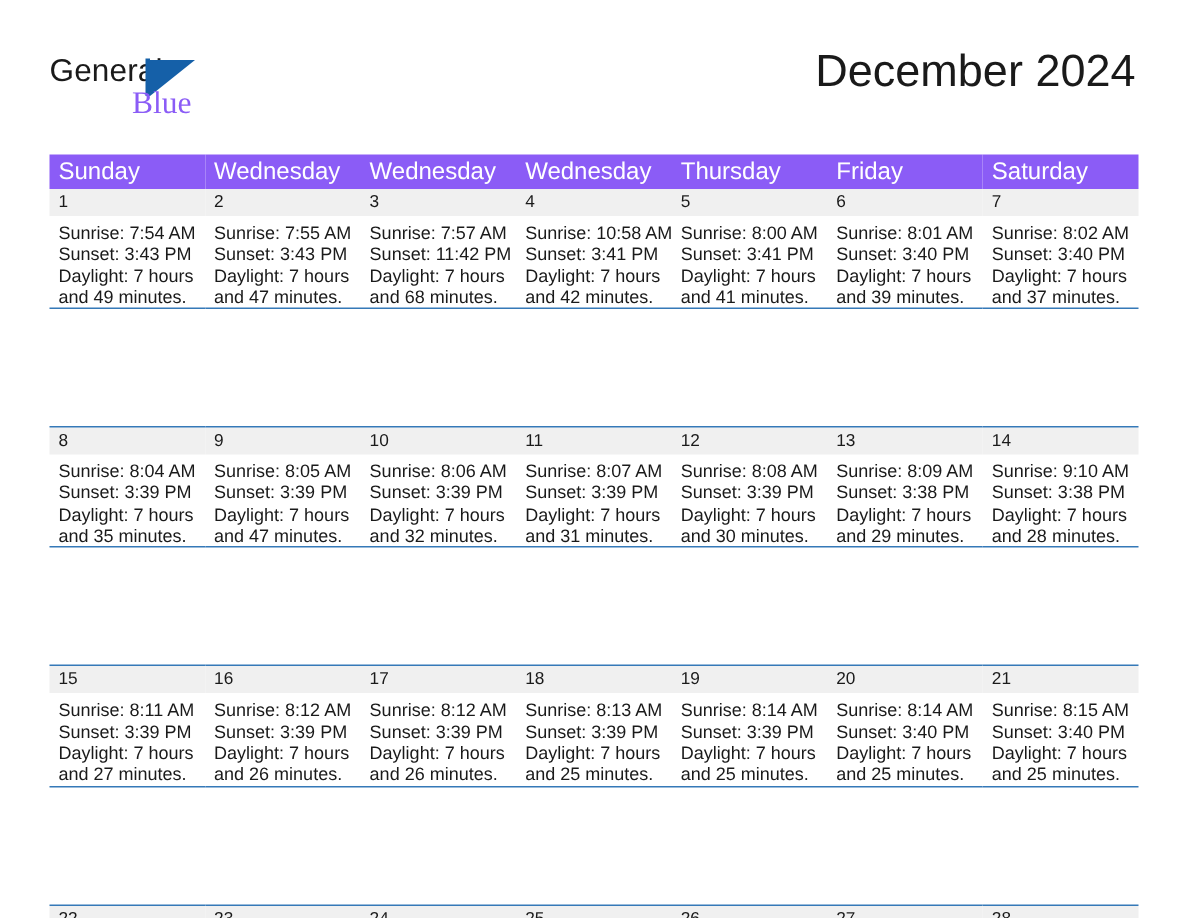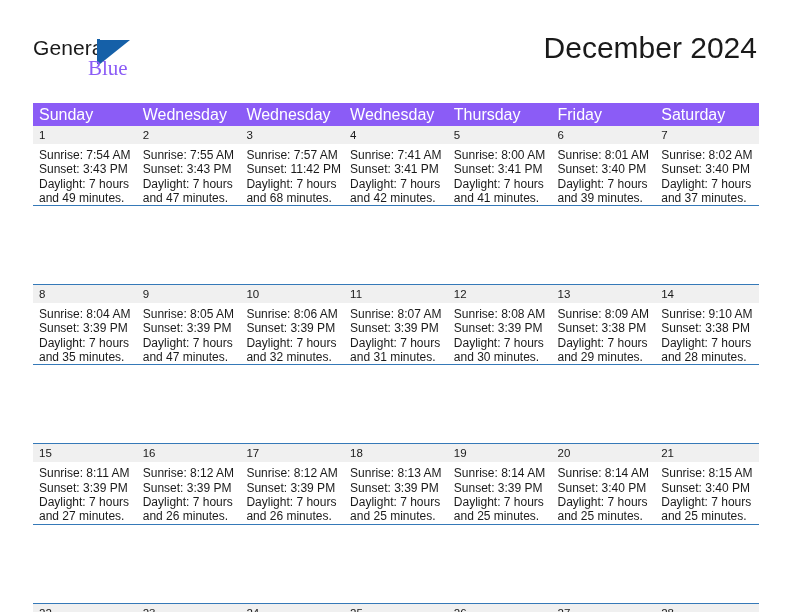--- a/index.html
+++ b/index.html
@@ -228,21 +228,21 @@
             <div class="details">
               <div>Sunrise: 7:57 AM</div>
               <div>Sunset: 11:42 PM</div>
               <div>Daylight: 7 hours</div>
               <div>and 68 minutes.</div>
             </div>
           </td>
           <td>
             <div class="daynum">4</div>
             <div class="details">
-              <div>Sunrise: 7:41 AM</div>
+              <div>Sunrise: 10:58 AM</div>
               <div>Sunset: 3:41 PM</div>
               <div>Daylight: 7 hours</div>
               <div>and 42 minutes.</div>
             </div>
           </td>
           <td>
             <div class="daynum">5</div>
             <div class="details">
               <div>Sunrise: 8:00 AM</div>
               <div>Sunset: 3:41 PM</div>

